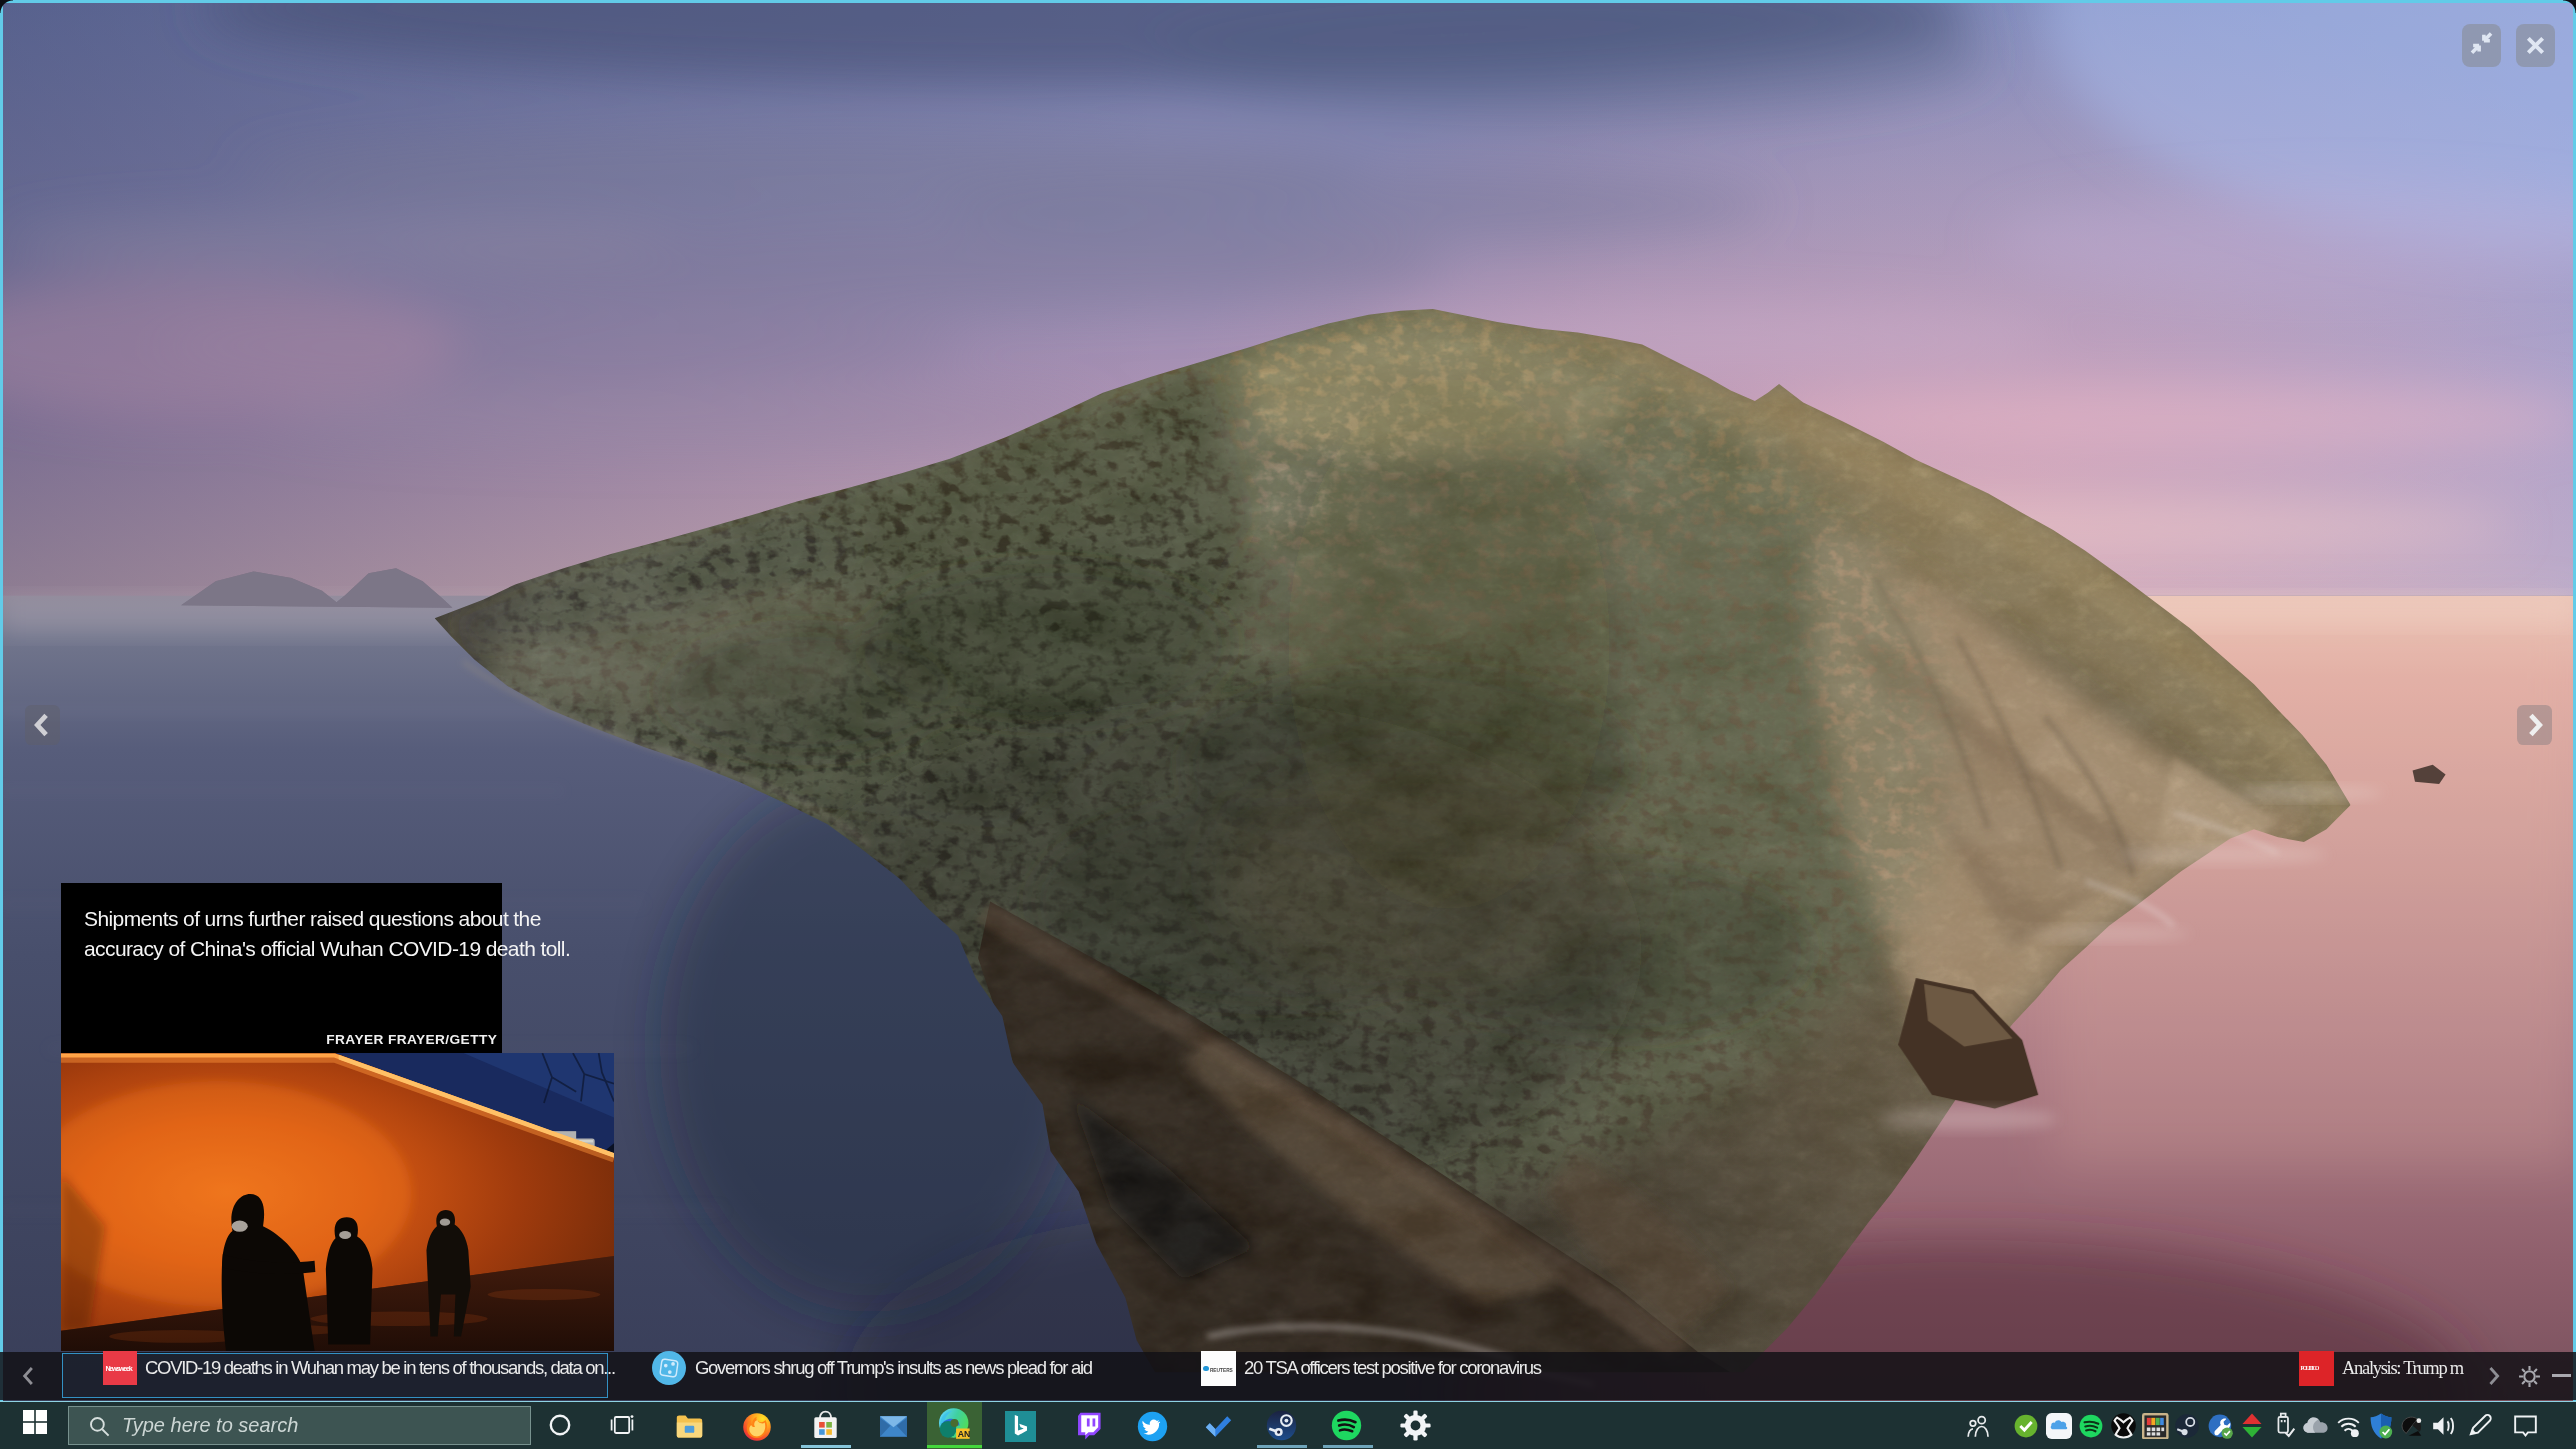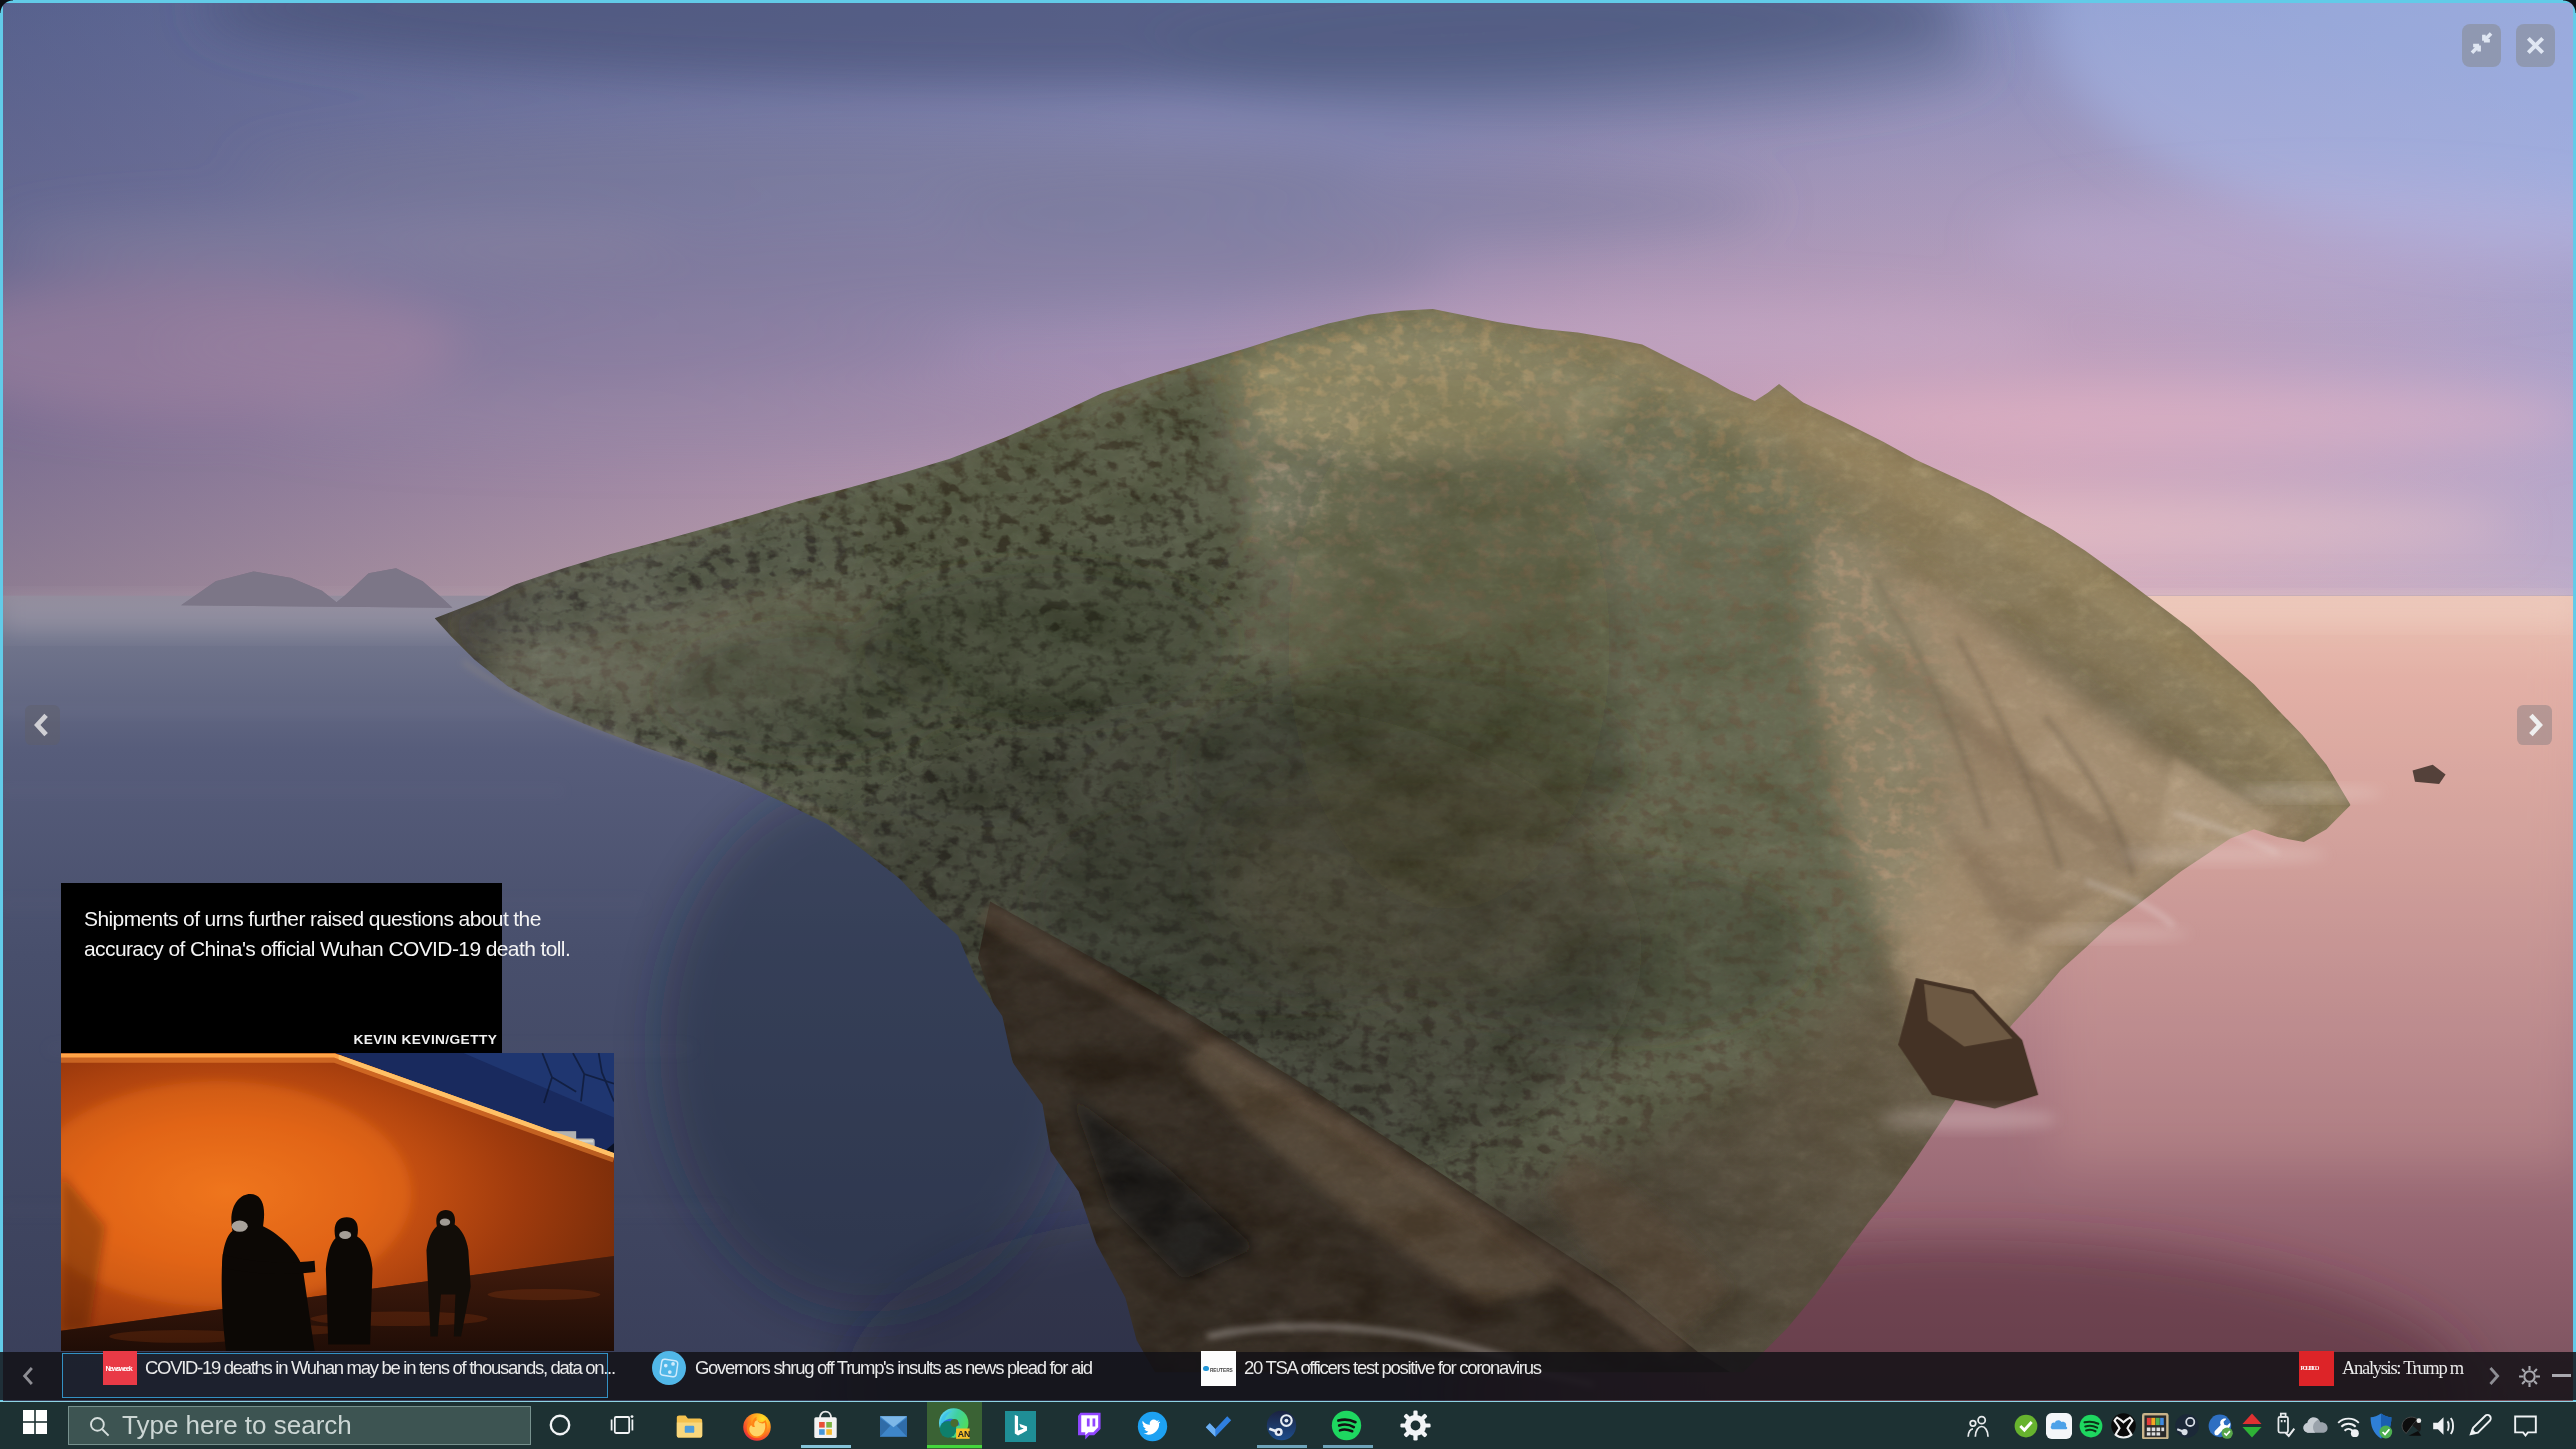--- a/index.html
+++ b/index.html
@@ -286,21 +286,21 @@
 </div>
 <div class="carr" style="left:2517px; top:705px; background:rgba(130,125,128,0.45);">
  <svg width="35" height="40" viewBox="0 0 43 50">
         <path d="M17 13 L28 25 L17 37" stroke="#efefef" stroke-width="6" fill="none"></path>
       </svg>
 </div>
 
 
 <div id="card">
  <div id="cardtext">Shipments of urns further raised questions about the accuracy of China's official Wuhan COVID-19 death toll.</div>
- <div id="cardcredit">KEVIN KEVIN/GETTY</div>
+ <div id="cardcredit">FRAYER FRAYER/GETTY</div>
  <svg style="position:absolute;left:0;top:170px;" width="553" height="298" viewBox="0 0 687 370">
  <defs>
   <radialGradient id="wallglow" cx="0.3" cy="0.5" r="0.85">
    <stop offset="0" stop-color="#e8701c"></stop>
    <stop offset="0.3" stop-color="#d55813"></stop>
    <stop offset="0.62" stop-color="#a03b0d"></stop>
    <stop offset="1" stop-color="#632508"></stop>
   </radialGradient>
   <linearGradient id="pground" x1="0" y1="0" x2="0" y2="1">
    <stop offset="0" stop-color="#431c0d"></stop>
@@ -411,21 +411,21 @@
           <rect x="16" y="16" width="14" height="14"></rect>
         </g>
       </svg>
  <div style="position:absolute;left:68px;top:4px;width:463px;height:39px;background:#3d5452;border:0.8px solid #77918e;display:flex;align-items:center;">
   <svg style="margin-left:17.7px;" width="24" height="24" viewBox="0 0 30 30">
           <g fill="none" stroke="#d6dedd" stroke-width="2.4">
             <circle cx="13" cy="13" r="8"></circle>
             <path d="M19 19 L27 27"></path>
           </g>
         </svg>
-  <span style="margin-left:11.3px;color:#ccd6d4;font-size:26px;">Type here to search</span>
+  <span style="margin-left:11.3px;color:#ccd6d4;font-size:20px;font-style:italic;">Type here to search</span>
  </div>
  <svg style="position:absolute;left:548px;top:11.3px;" width="24" height="24" viewBox="0 0 30 30">
         <circle cx="15" cy="15" r="11.5" fill="none" stroke="#f2f4f6" stroke-width="3"></circle>
       </svg>
  <svg style="position:absolute;left:610px;top:11.3px;" width="24" height="24" viewBox="0 0 30 30">
         <g stroke="#f2f4f6" fill="none" stroke-width="2.2">
           <rect x="6" y="5" width="18" height="20" rx="1.5"></rect>
           <path d="M2 8 L2 22 M28 8 L28 22"></path>
         </g>
         <circle cx="27.5" cy="4.5" r="1.8" fill="#f2f4f6"></circle>

